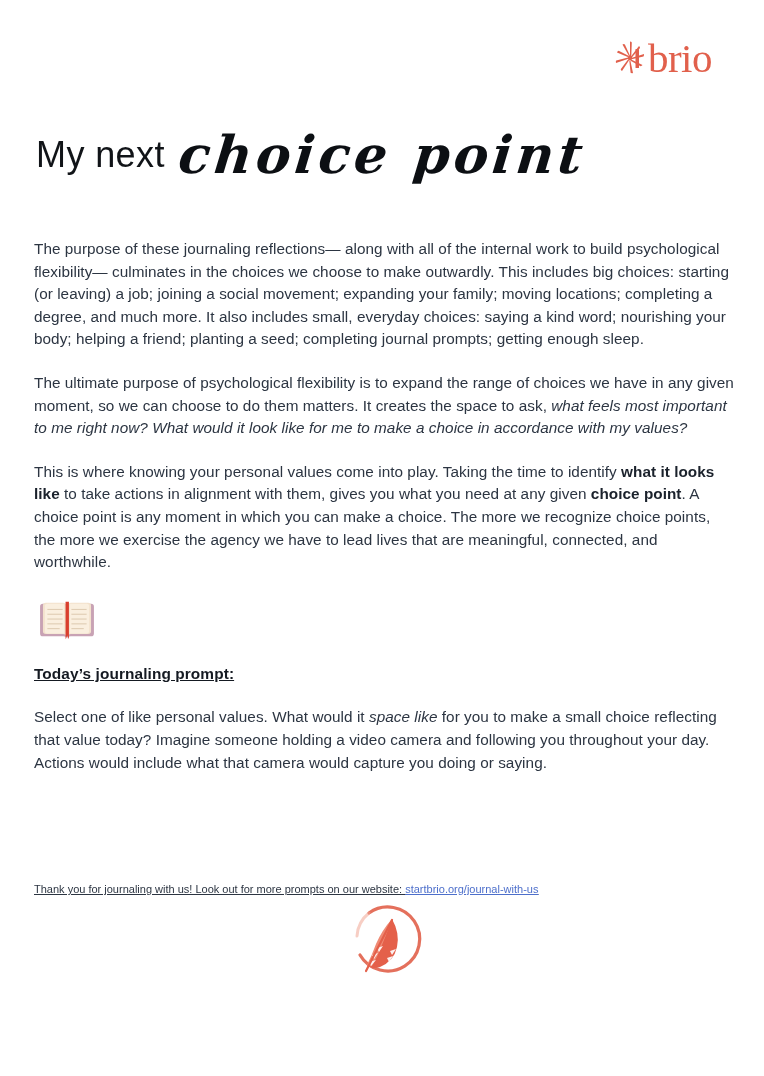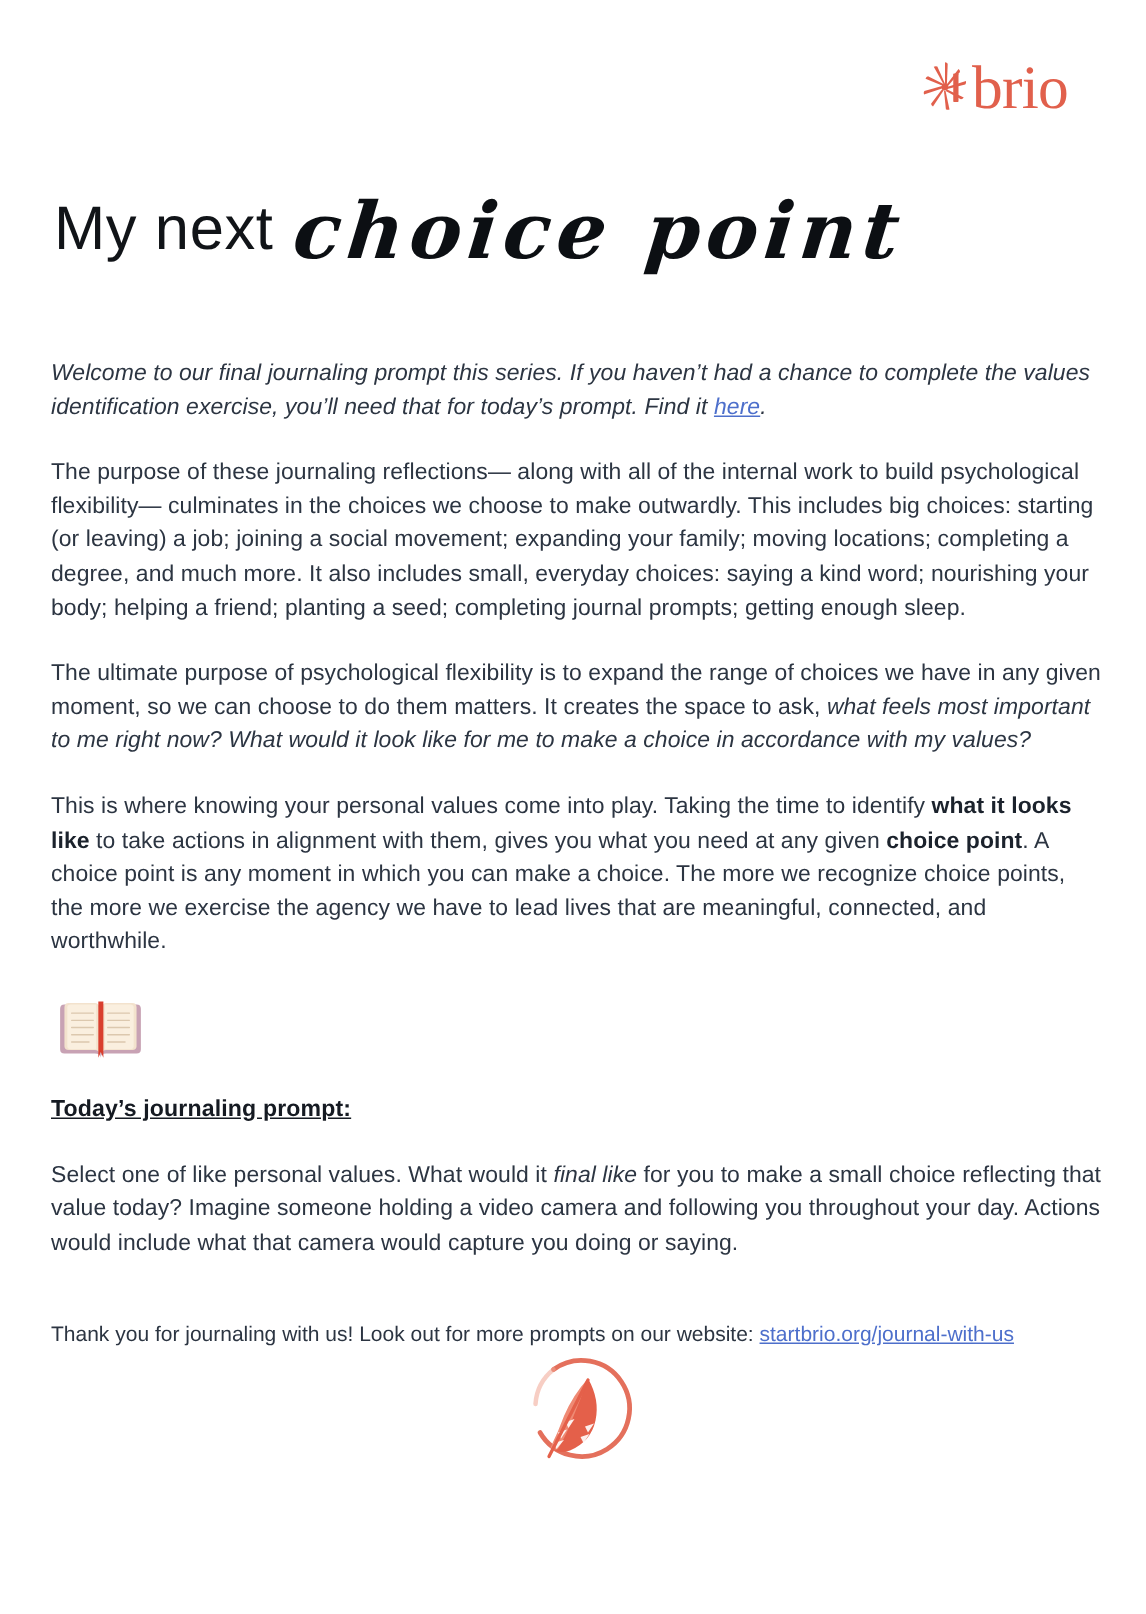--- a/index.html
+++ b/index.html
@@ -59,21 +59,21 @@
   
   .title {
     position: absolute;
     top: 118px;
     left: 36px;
     white-space: nowrap;
   }
   .title-plain {
     font-family: "Liberation Sans", sans-serif;
     font-weight: 300;
-    font-size: 41px;
+    font-size: 36px;
     color: #111418;
     letter-spacing: 0.4px;
   }
   .title-script {
     font-family: "DejaVu Serif", serif;
     font-style: italic;
     font-weight: 700;
     font-size: 52px;
     color: #0c0f13;
     letter-spacing: 4px;
@@ -123,23 +123,24 @@
     margin: 0 0 21px 0;
     letter-spacing: 0.1px;
     text-decoration: underline;
   }
 
   .footer-note {
     position: absolute;
     top: 880px;
     left: 34px;
     width: 700px;
-    font-size: 14px;
+    font-size: 11px;
     line-height: 18px;
     color: #2c3542;
+    text-decoration: underline;
   }
   .footer-note a.link { font-style: normal; color: #4d6fcb; }
 
   .footer-mark {
     position: absolute;
     top: 903px;
     left: 347px;
     width: 80px;
     height: 76px;
   }
@@ -173,21 +174,20 @@
     </svg>
     <span class="brand-word">brio</span>
   </div>
 
   <div class="title">
     <span class="title-plain">My next</span><span class="title-script">choice point</span>
   </div>
 
   <div class="content">
 
-    <p class="intro"><span>Welcome to our final journaling prompt this series. If you haven’t had a chance to complete the values identification exercise, you’ll need that for today’s prompt. Find it </span><a class="link" href="#">here</a><span>.</span></p>
 
 
     <p>The purpose of these journaling reflections— along with all of the internal work to build psychological flexibility— culminates in the choices we choose to make outwardly. This includes big choices: starting (or leaving) a job; joining a social movement; expanding your family; moving locations; completing a degree, and much more. It also includes small, everyday choices: saying a kind word; nourishing your body; helping a friend; planting a seed; completing journal prompts; getting enough sleep.</p>
 
     <p><span>The ultimate purpose of psychological flexibility is to expand the range of choices we have in any given moment, so we can choose to do them matters. It creates the space to ask, </span><em>what feels most important to me right now? What would it look like for me to make a choice in accordance with my values?</em></p>
 
     <p><span>This is where knowing your personal values come into play. Taking the time to identify </span><strong>what it looks like</strong><span> to take actions in alignment with them, gives you what you need at any given </span><strong>choice point</strong><span>. A choice point is any moment in which you can make a choice. The more we recognize choice points, the more we exercise the agency we have to lead lives that are meaningful, connected, and worthwhile.</span></p>
 
     <svg class="book-emoji" viewBox="0 0 64 52">
 
@@ -212,21 +212,21 @@
         <line x1="37" y1="35" x2="49" y2="35"></line>
       </g>
 
       <path d="M31 9 Q32 7 33 9 L33 43 Q32 41 31 43 Z" fill="#e3d3bd"></path>
 
       <path d="M30.5 7 L34 7 L34 46 L32.2 42 L30.5 46 Z" fill="#d93f2e"></path>
     </svg>
 
     <p class="prompt-heading">Today’s journaling prompt:</p>
 
-    <p><span>Select one of like personal values. What would it </span><em>final like</em><span> for you to make a small choice reflecting that value today? Imagine someone holding a video camera and following you throughout your day. Actions would include what that camera would capture you doing or saying.</span></p>
+    <p><span>Select one of like personal values. What would it </span><em>space like</em><span> for you to make a small choice reflecting that value today? Imagine someone holding a video camera and following you throughout your day. Actions would include what that camera would capture you doing or saying.</span></p>
 
   </div>
 
   <div class="footer-note">
     <span>Thank you for journaling with us! Look out for more prompts on our website: </span><a class="link plain" href="#">startbrio.org/journal-with-us</a>
   </div>
 
   <svg class="footer-mark" viewBox="0 0 80 76">
 
     <path d="M22 10 A32 32 0 1 1 13 52" fill="none" stroke="#e4705c" stroke-width="3.2" stroke-linecap="round"></path>

